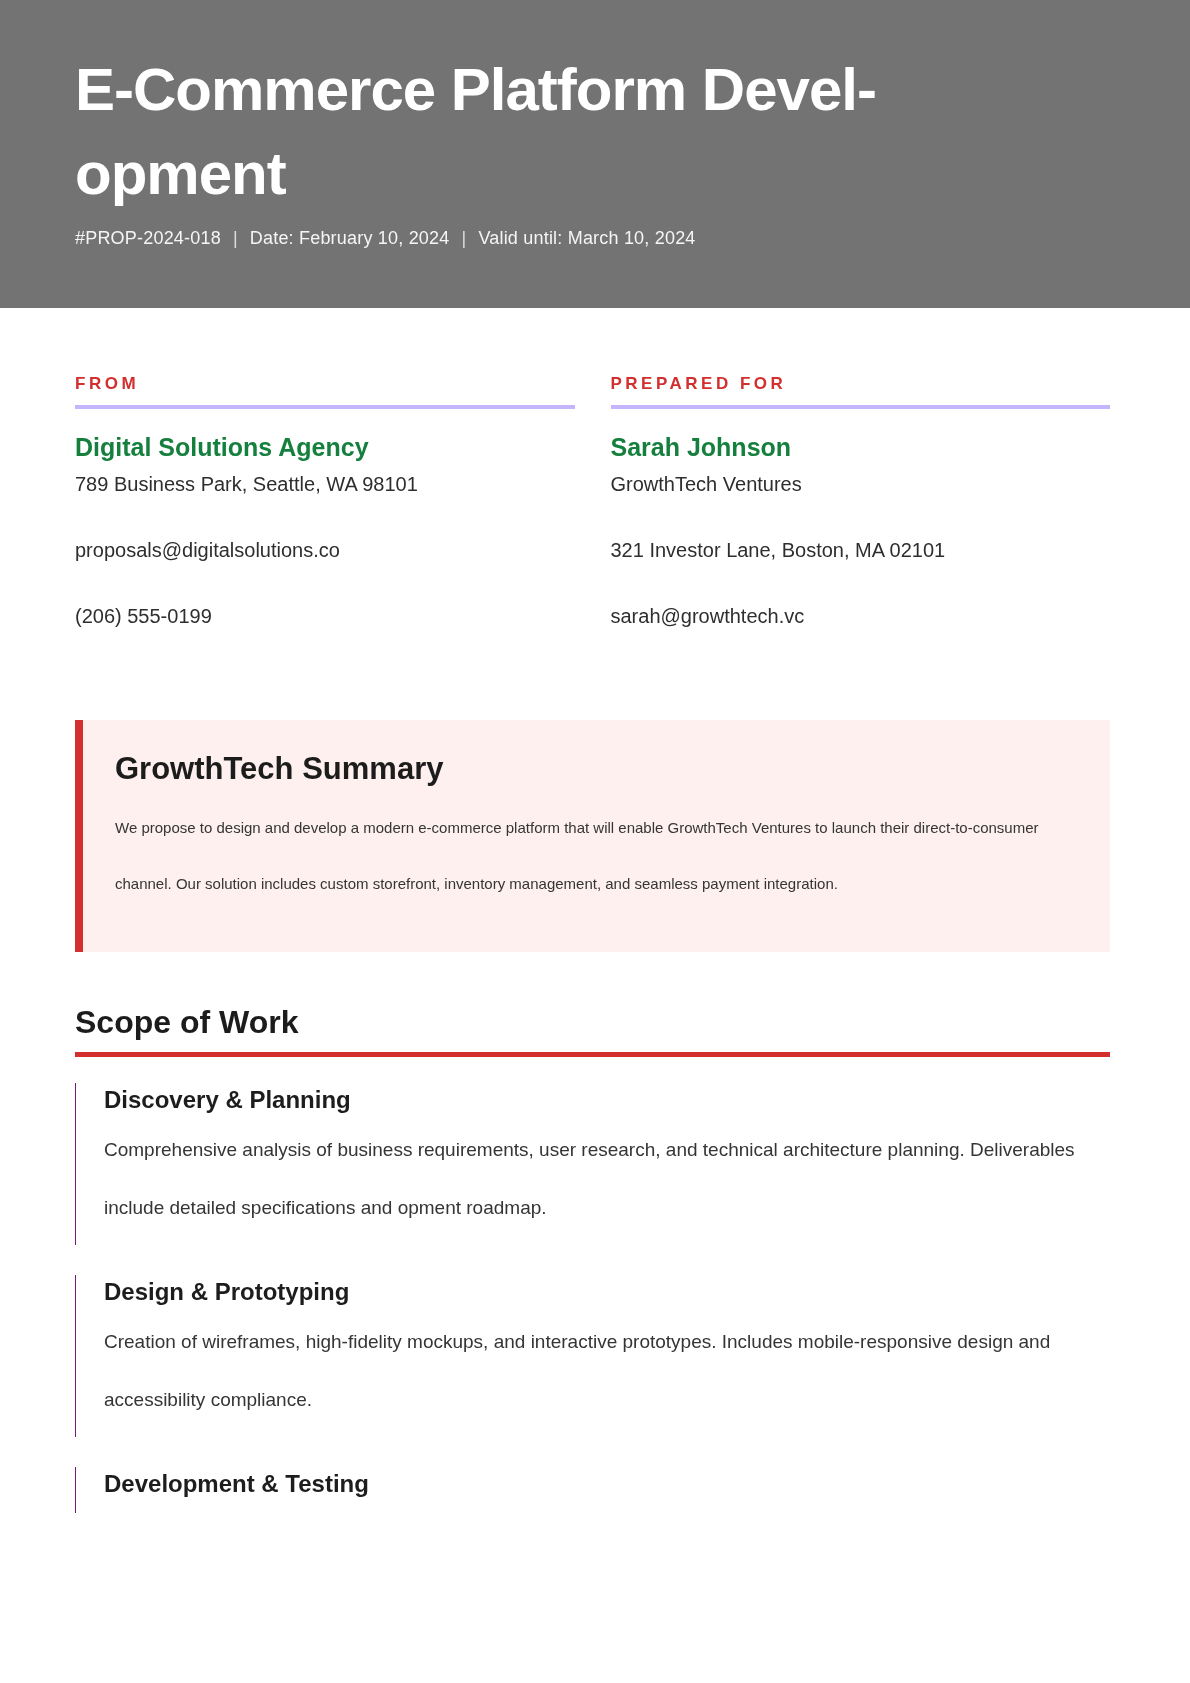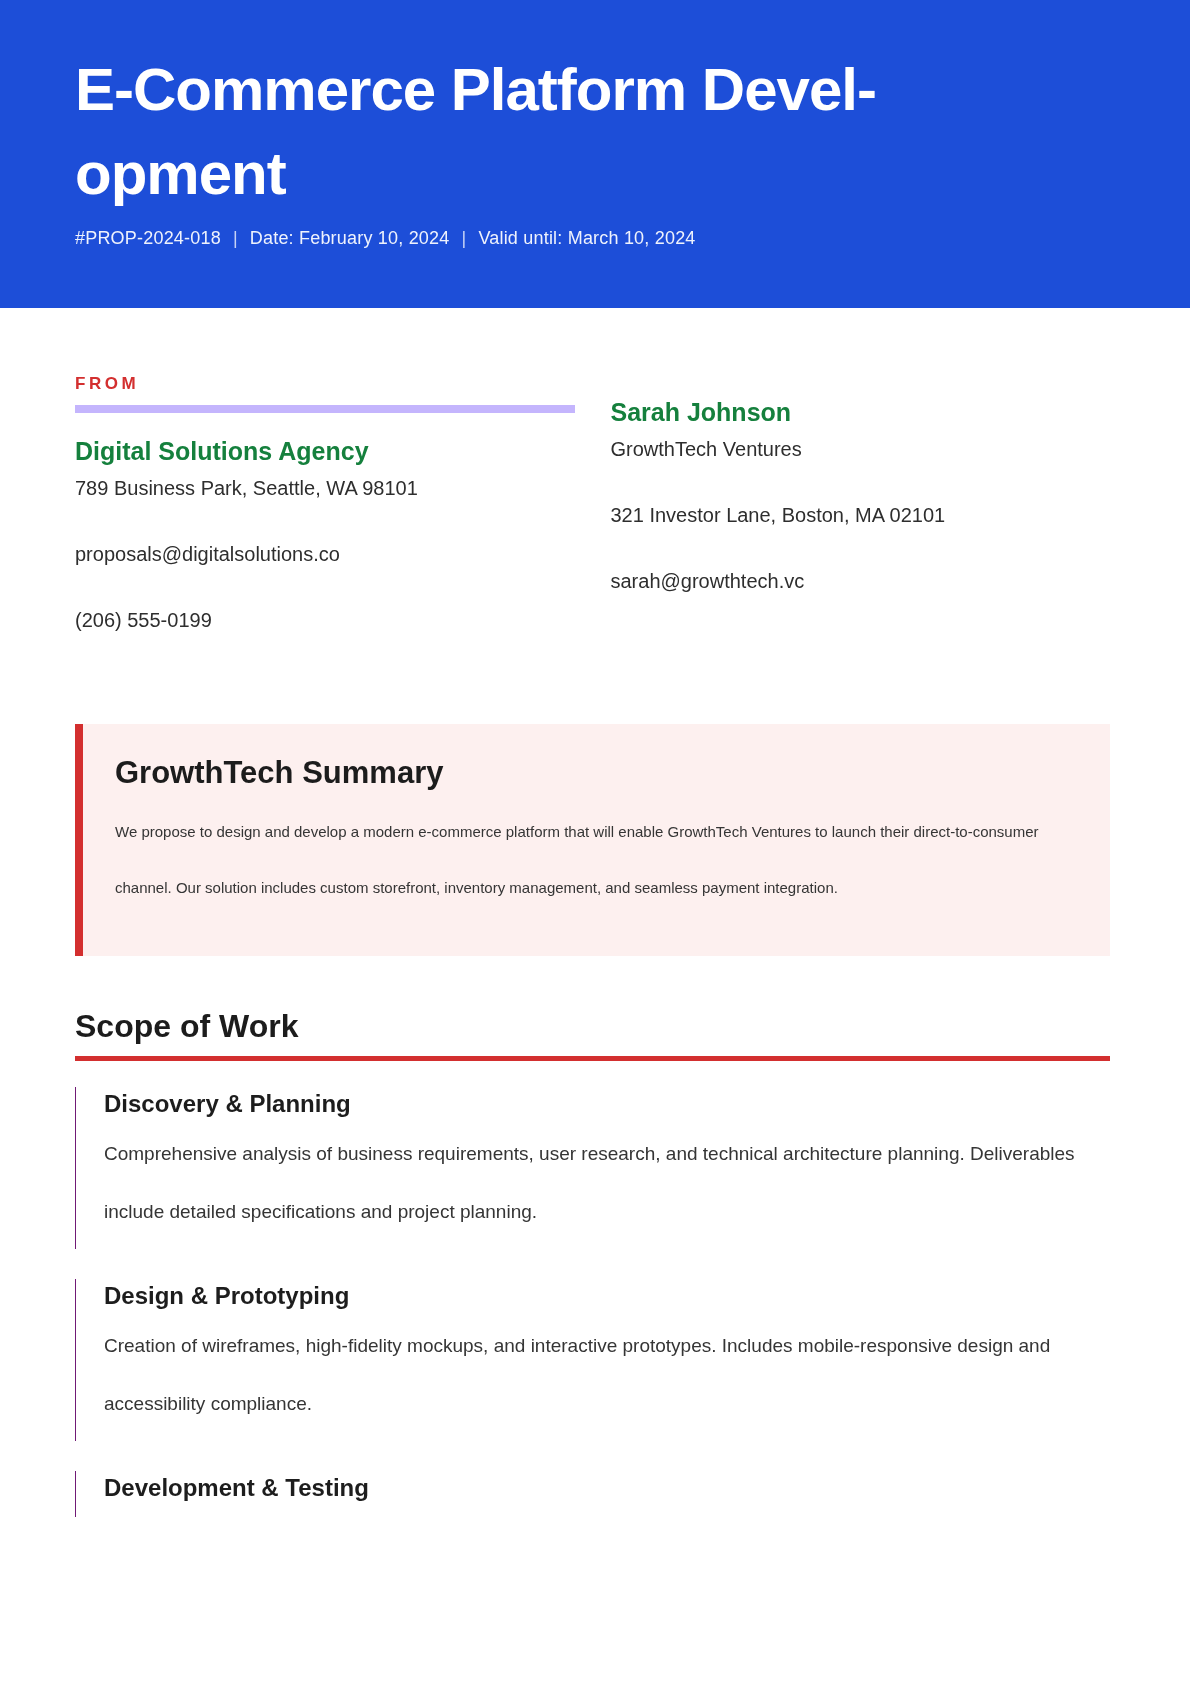--- a/index.html
+++ b/index.html
@@ -12,21 +12,21 @@
   .page {
     width: 1190px;
     height: 1683px;
     overflow: hidden;
     background: #ffffff;
     position: relative;
   }
 
   
   .hero {
-    background: #1d4ed8;
+    background: #737373;
     height: 308px;
     padding: 48px 80px 0 75px;
     color: #ffffff;
   }
   .hero h1 {
     margin: 0;
     font-size: 60px;
     line-height: 84px;
     font-weight: 700;
     letter-spacing: -1px;
@@ -50,21 +50,21 @@
     grid-template-columns: 1fr 1fr;
     column-gap: 36px;
     margin-top: 66px;
   }
   .col-label {
     color: #d32f2f;
     font-weight: 700;
     font-size: 17px;
     letter-spacing: 3.5px;
     padding-bottom: 11px;
-    border-bottom: 8px solid #c4b5fd;
+    border-bottom: 4px solid #c4b5fd;
   }
   .col h3 {
     font-size: 25px;
     font-weight: 700;
     color: #15803d;
     margin: 24px 0 10px 0;
   }
   .contact {
     font-size: 20px;
     line-height: 1.25;
@@ -140,38 +140,39 @@
 
     <section class="parties">
       <div class="col">
         <div class="col-label">FROM</div>
         <h3>Digital Solutions Agency</h3>
         <p class="contact">789 Business Park, Seattle, WA 98101</p>
         <p class="contact">proposals@digitalsolutions.co</p>
         <p class="contact">(206) 555-0199</p>
       </div>
       <div class="col">
+        <div class="col-label">PREPARED FOR</div>
         <h3>Sarah Johnson</h3>
         <p class="contact">GrowthTech Ventures</p>
         <p class="contact">321 Investor Lane, Boston, MA 02101</p>
         <p class="contact">sarah@growthtech.vc</p>
       </div>
     </section>
 
     <section class="exec">
       <h2>GrowthTech Summary</h2>
       <p>We propose to design and develop a modern e-commerce platform that will enable GrowthTech Ventures to launch their direct-to-consumer channel. Our solution includes custom storefront, inventory management, and seamless payment integration.</p>
     </section>
 
     <section class="scope">
       <h2>Scope of Work</h2>
 
       <div class="scope-item">
         <h3>Discovery &amp; Planning</h3>
-        <p>Comprehensive analysis of business requirements, user research, and technical architecture planning. Deliverables include detailed specifications and project planning.</p>
+        <p>Comprehensive analysis of business requirements, user research, and technical architecture planning. Deliverables include detailed specifications and opment roadmap.</p>
       </div>
 
       <div class="scope-item">
         <h3>Design &amp; Prototyping</h3>
         <p>Creation of wireframes, high-fidelity mockups, and interactive prototypes. Includes mobile-responsive design and accessibility compliance.</p>
       </div>
 
       <div class="scope-item">
         <h3>Development &amp; Testing</h3>
       </div>

